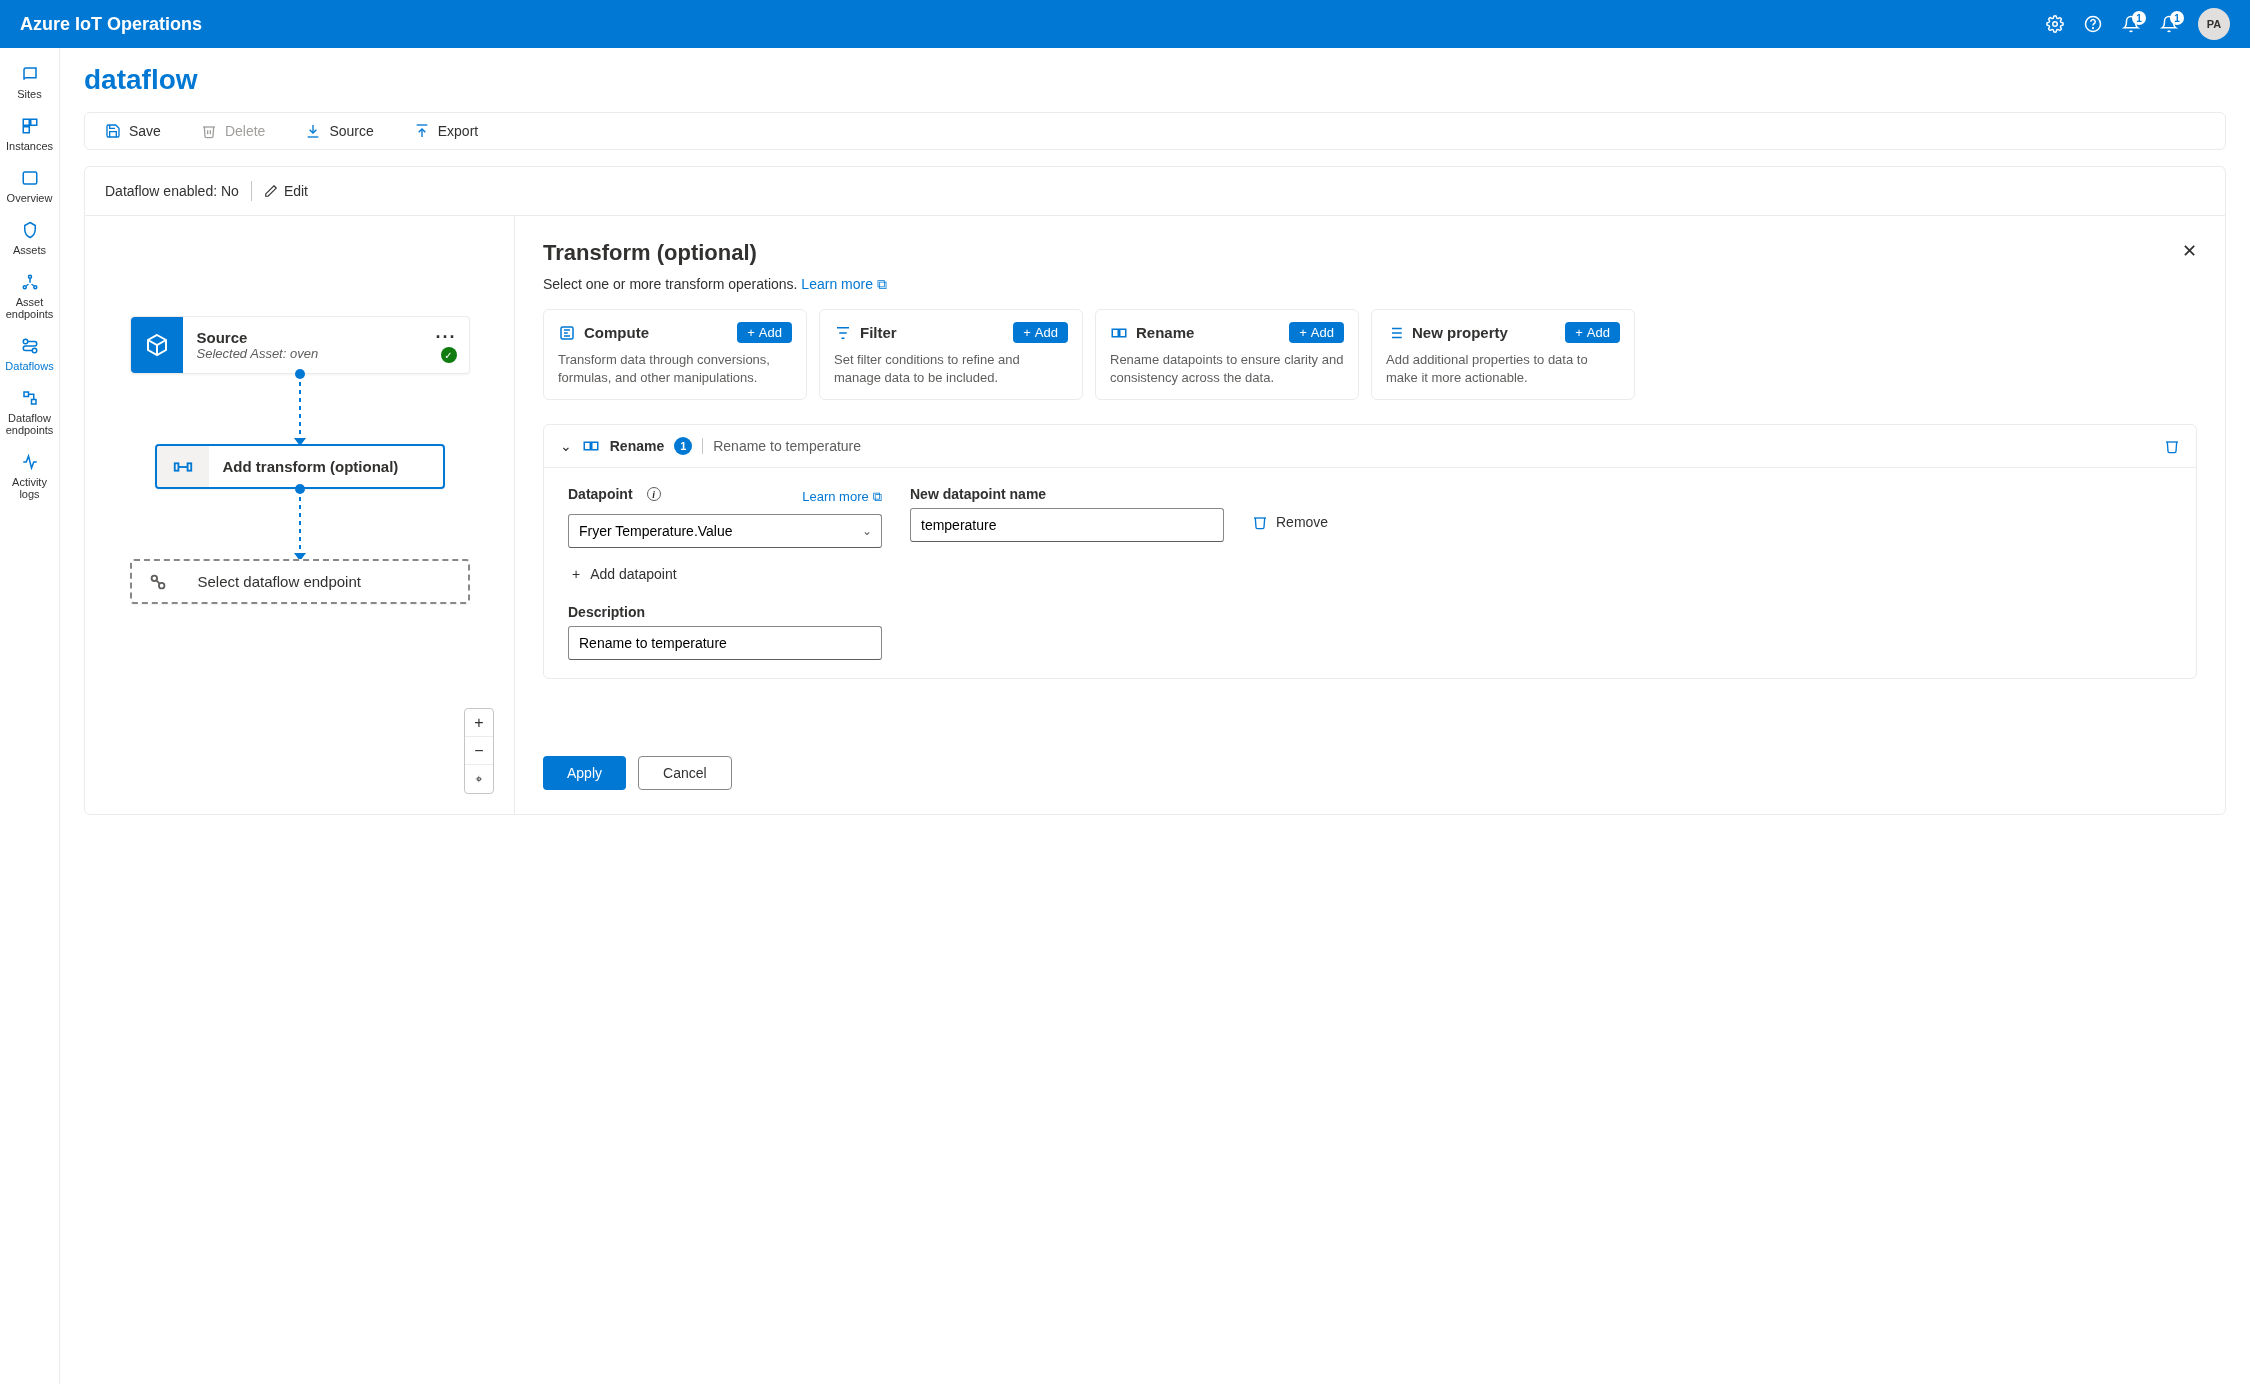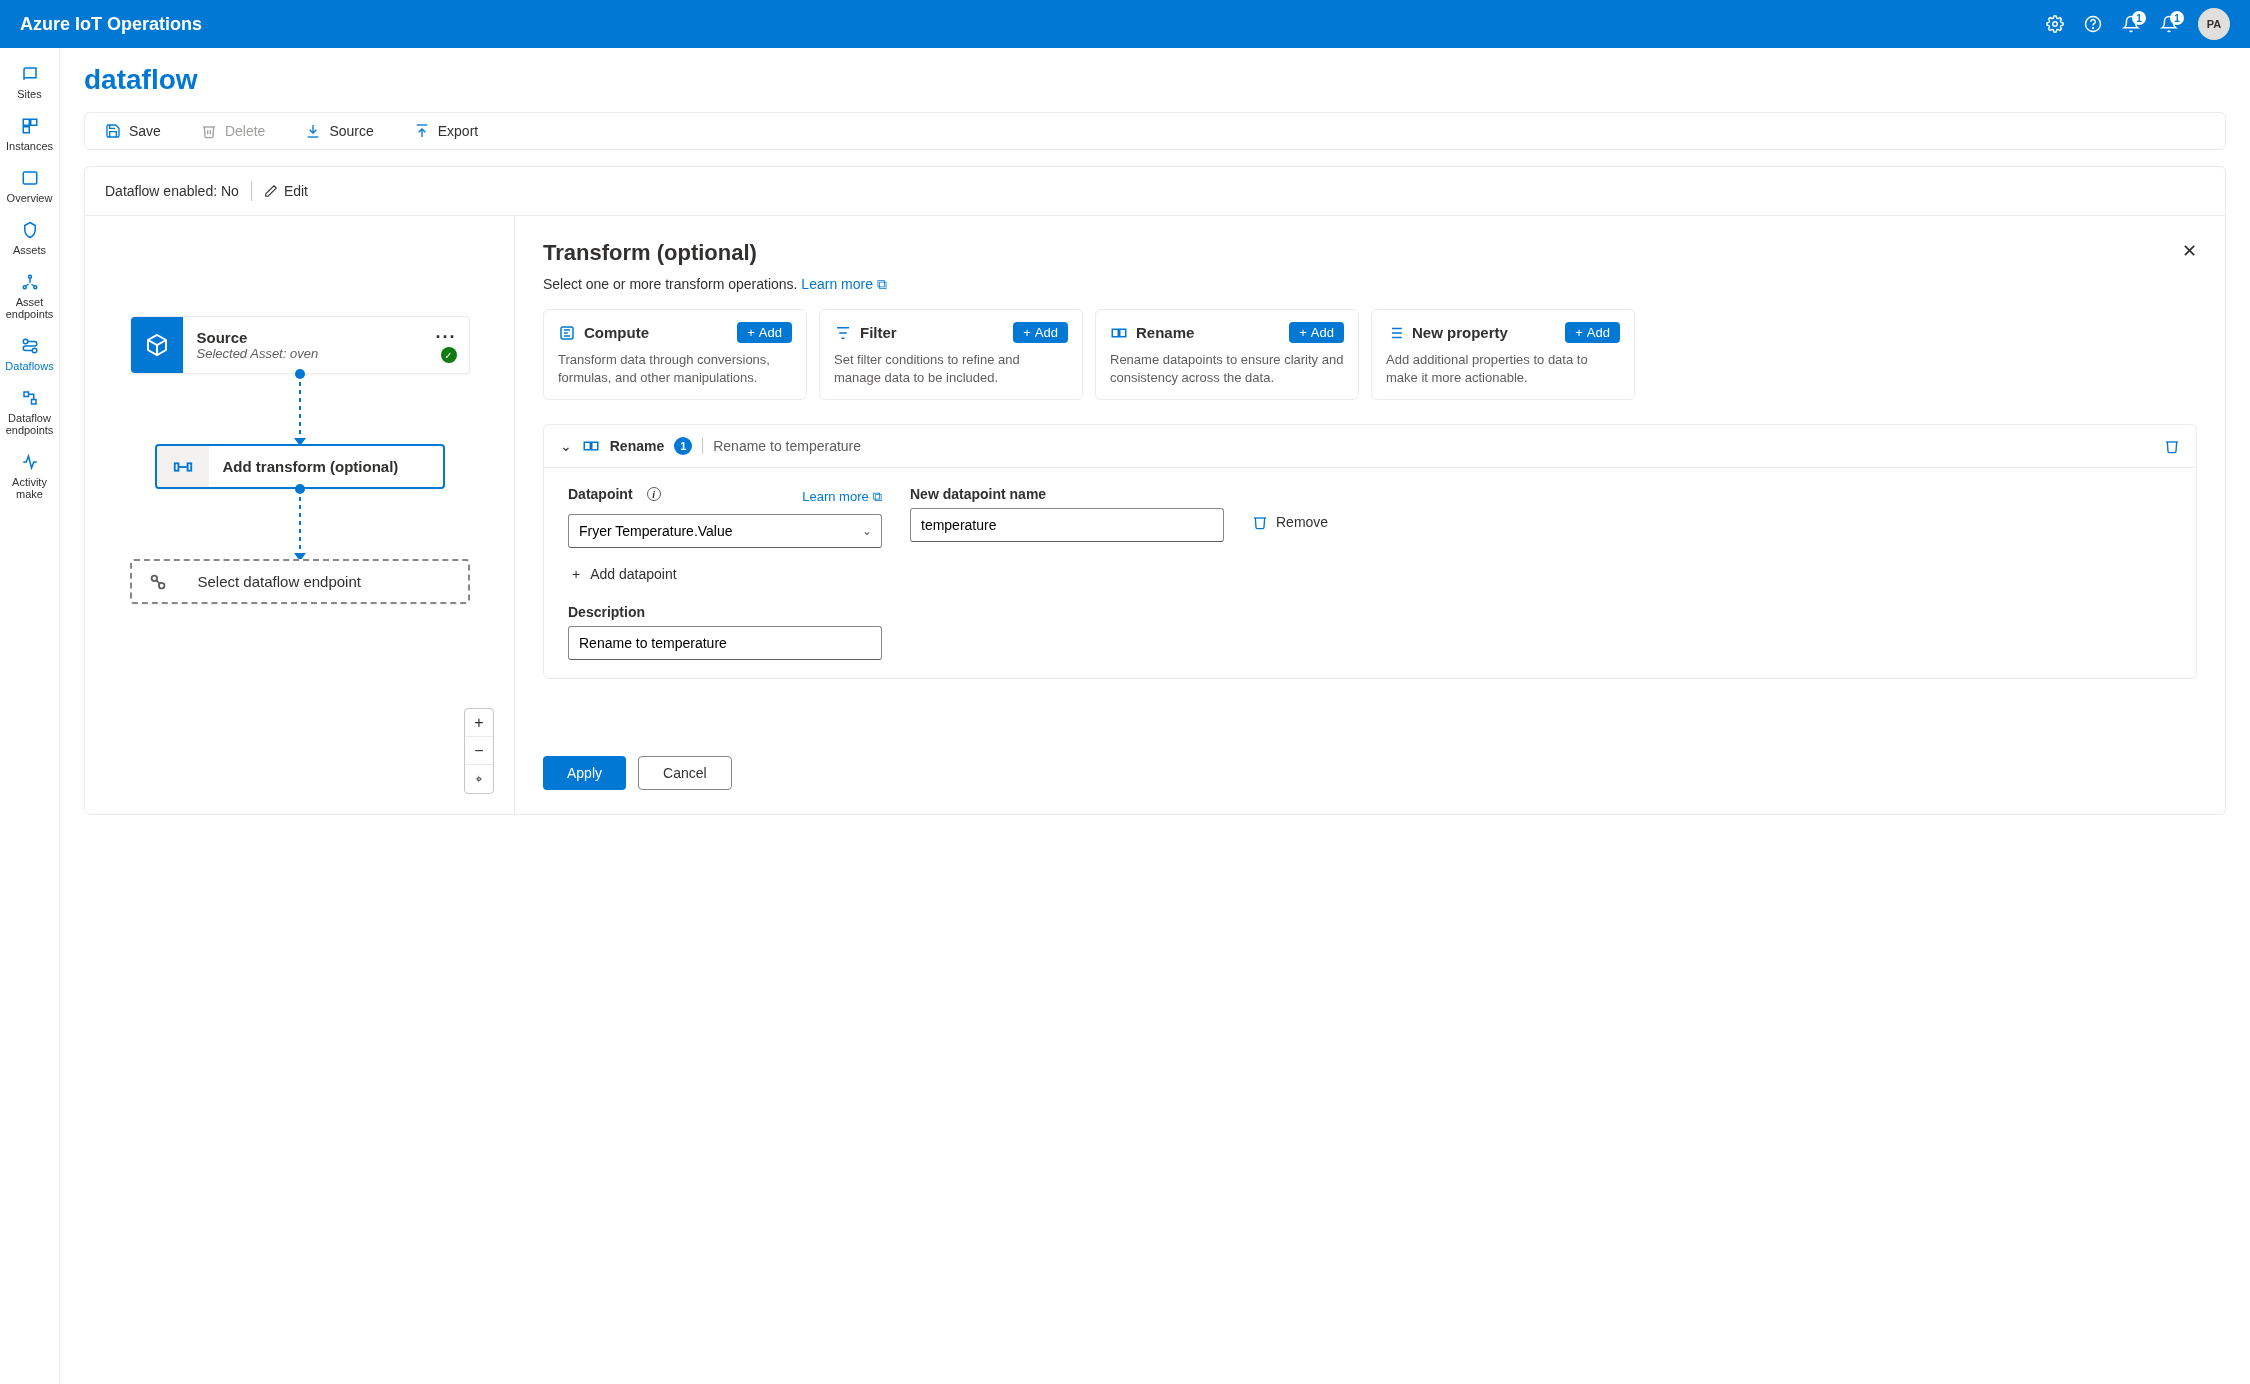--- a/index.html
+++ b/index.html
@@ -218,21 +218,21 @@
           </svg>
         </span>
       <span>Dataflow endpoints</span>
     </div>
     <div class="sidebar-item">
       <span class="sidebar-icon">
           <svg width="18" height="18" viewBox="0 0 24 24" fill="none" stroke="#0078d4" stroke-width="2">
             <path d="M3 12h4l3-8 4 16 3-8h4"></path>
           </svg>
         </span>
-      <span>Activity make</span>
+      <span>Activity logs</span>
     </div>
   </div>
 
   <div class="main">
 
     <div class="page-title">dataflow</div>
 
     <div class="toolbar">
       <div class="toolbar-btn">
         <span class="ticon">

